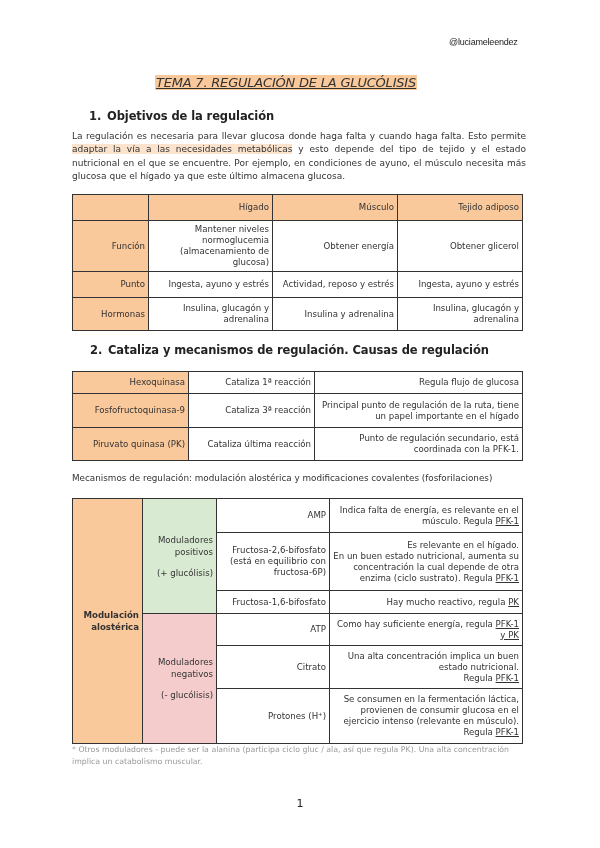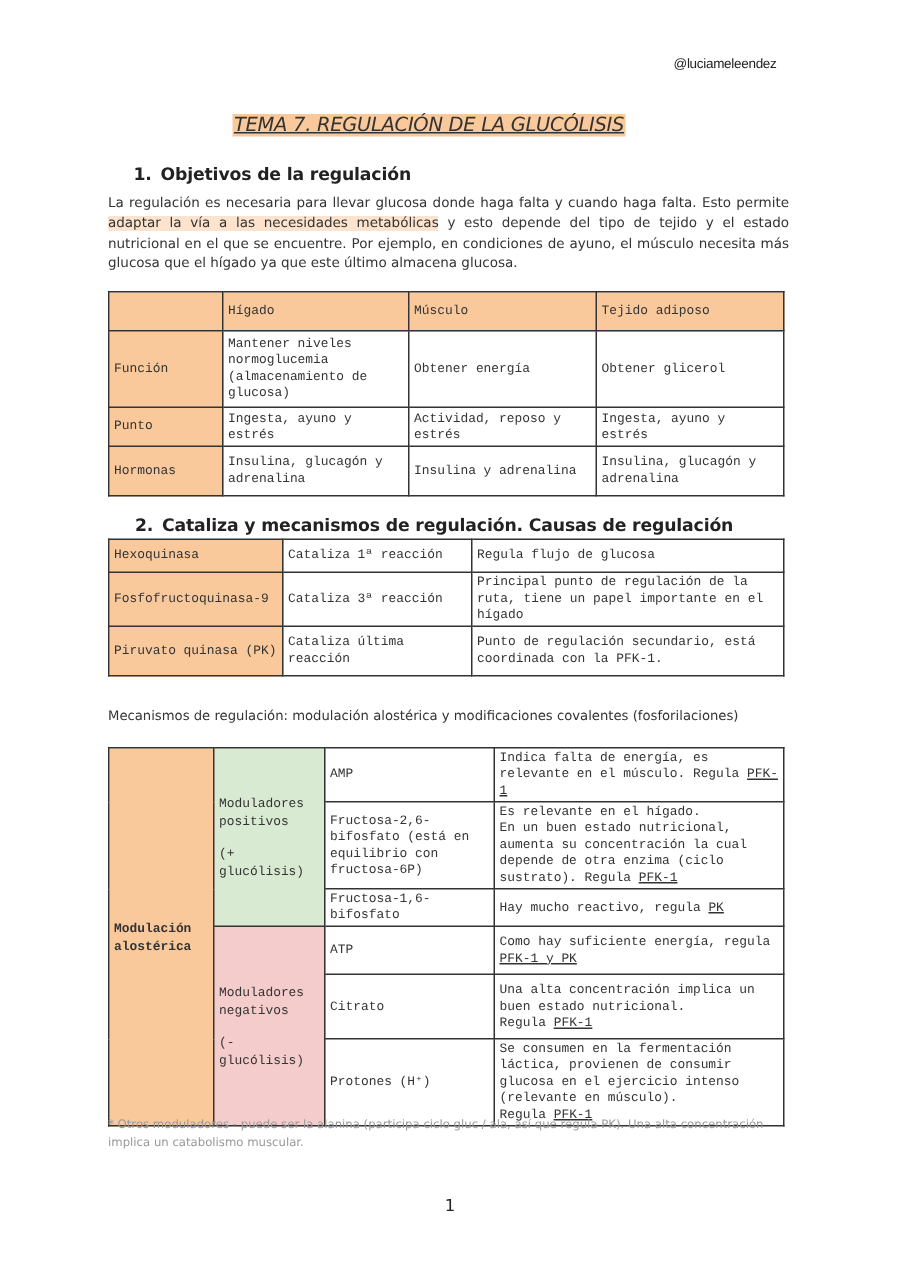--- a/index.html
+++ b/index.html
@@ -9,27 +9,27 @@
   #handle { left:449px; top:37px; font-size:9px; color:#222; letter-spacing:-0.2px; font-family:"Liberation Sans", sans-serif; }
   #title { left:0; width:552px; top:72px; text-align:center;padding-left:10px; }
   #title span { background:#f9c89b; font-style:italic; text-decoration:underline; font-size:13px; color:#333; padding:0 1px; letter-spacing:-0.2px; }
   .h2 { font-weight:bold; font-size:11.5px; color:#222; letter-spacing:-0.1px; }
   .h2 .num { display:inline-block; width:18px; }
   #h1 { left:89px; top:109px; }
   #h2sec { left:90px; top:343px; }
   #para { left:72px; top:130px; width:454px; font-size:9px; line-height:13.3px; text-align:justify; color:#333; }
   #para .hl { background:#fbe3cd; }
   table { border-collapse:collapse; position:absolute; table-layout:fixed; }
-  td { border:1.4px solid #333; font-size:8.6px; text-align:left; vertical-align:middle; color:#333; line-height:11px; padding:1px 3px;font-family:Liberation Mono, monospace; }
+  td { border:1.4px solid #333; font-size:8.6px; text-align:right; vertical-align:middle; color:#333; line-height:11px; padding:1px 3px; }
   .or { background:#f9c89b; }
   .gr { background:#d9ead3; }
   .pk { background:#f4cccc; }
   .u { text-decoration:underline; }
   #t1 { left:72px; top:194px; width:450px; }
-  #t2 { left:72px; top:359px; width:450px;border-radius:15px; }
+  #t2 { left:72px; top:371px; width:450px;border-radius:15px; }
   #t3 { left:72px; top:498px; width:450px; }
   #mech { left:72px; top:473px; font-size:8.8px; color:#333; }
   #foot { left:72px; top:744px; width:458px; font-size:7.8px; color:#999; line-height:12px; }
   #pagenum { left:0; width:600px; top:797px; text-align:center; font-size:11px; color:#222; }
   .mod { line-height:12px; }
 </style>
 </head>
 <body>
 
 <div id="handle" class="abs">@luciameleendez</div>

